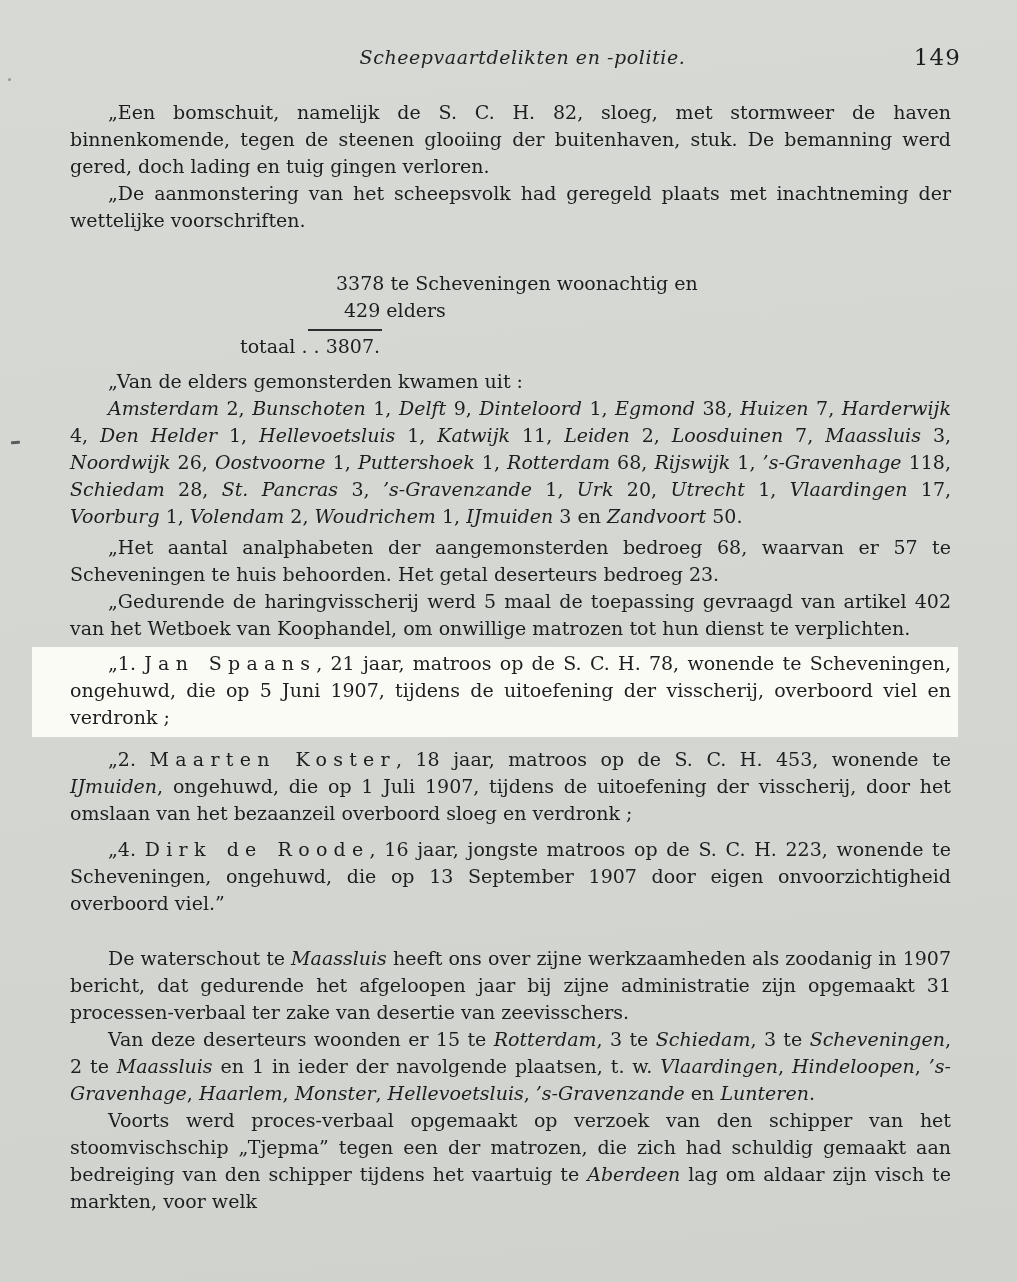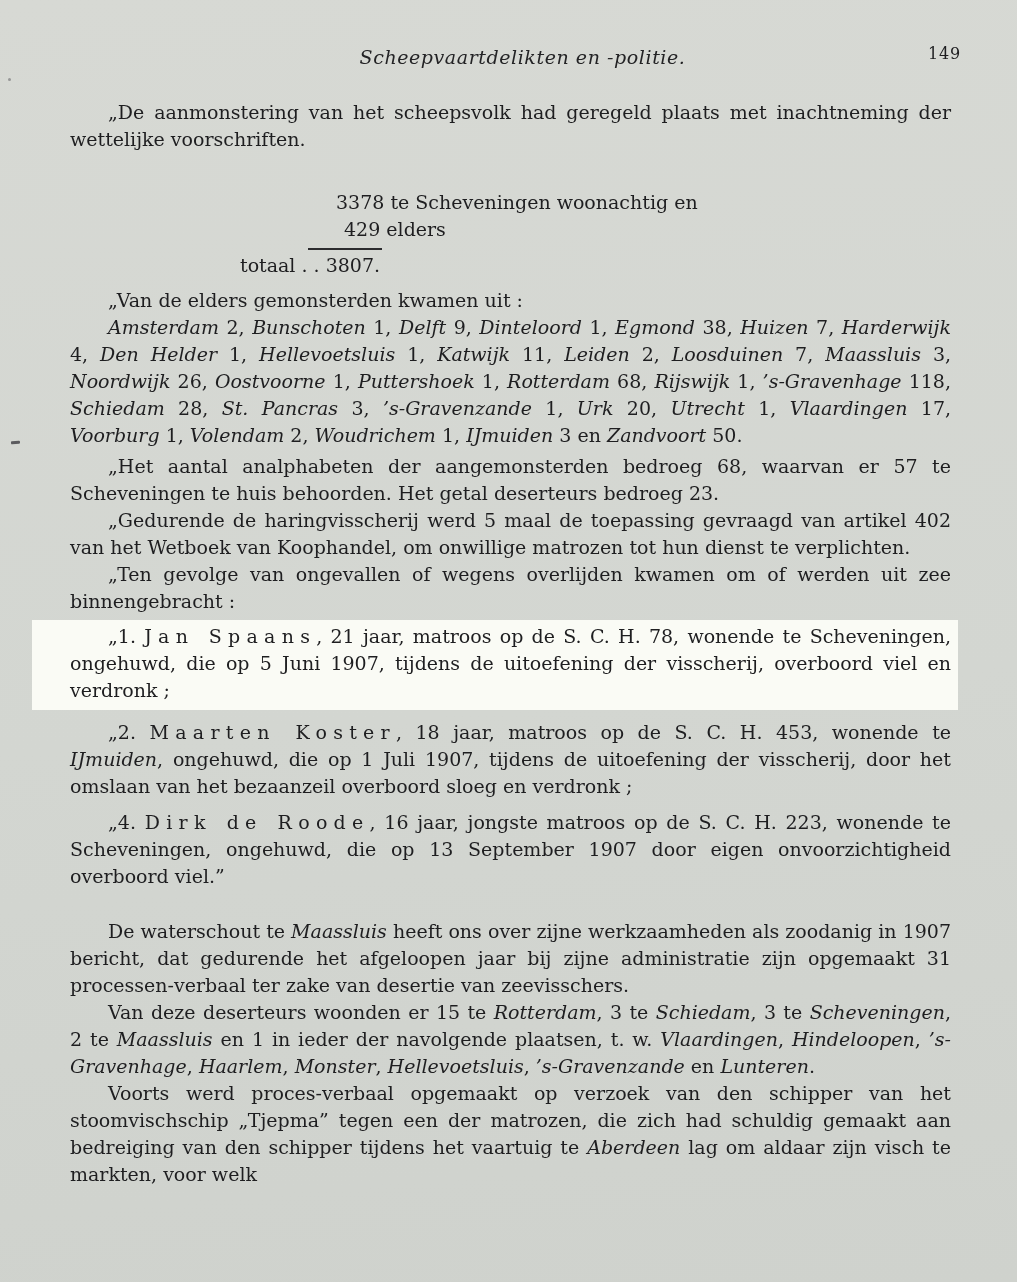--- a/index.html
+++ b/index.html
@@ -24,21 +24,21 @@
     text-align: center;
     font-style: italic;
     font-size: 19px;
     letter-spacing: 0.03em;
     color: #232325;
   }
   .page-number {
     position: absolute;
     right: 2px;
     top: -2px;
-    font-size: 16px;
+    font-size: 23px;
     letter-spacing: 0.05em;
   }
   .body {
     position: absolute;
     top: 99px;
     left: 70px;
     width: 881px;
     font-size: 19px;
     line-height: 27px;
     text-align: justify;
@@ -97,36 +97,36 @@
   <div class="speck-dash"></div>
 
   <div class="header">
     <span class="running-title">Scheepvaartdelikten en -politie.</span>
     <span class="page-number">149</span>
   </div>
 
   <div class="body">
 
     <div id="paras-top">
+        <p class="para"><span>„Een bomschuit, namelijk de S. C. H. 82, sloeg, met stormweer de haven binnenkomende, tegen de steenen glooiing der buitenhaven, stuk. De bemanning werd gered, doch lading en tuig gingen verloren.</span></p>
         <p class="para"><span>„De aanmonstering van het scheepsvolk had geregeld plaats met inachtneming der wettelijke voorschriften.</span></p>
       </div>
 
     <div class="totals">
       <div class="t-line1">3378 te Scheveningen woonachtig en</div>
       <div class="t-line2">429 elders</div>
       <div class="t-rule"></div>
       <div class="t-total">totaal . . 3807.</div>
     </div>
 
     <div id="paras-bottom">
         <p class="para"><span>„Van de elders gemonsterden kwamen uit :</span></p>
         <p class="para"><span class="it">Amsterdam</span><span> 2, </span><span class="it">Bunschoten</span><span> 1, </span><span class="it">Delft</span><span> 9, </span><span class="it">Dinteloord</span><span> 1, </span><span class="it">Egmond</span><span> 38, </span><span class="it">Huizen</span><span> 7, </span><span class="it">Harderwijk</span><span> 4, </span><span class="it">Den Helder</span><span> 1, </span><span class="it">Hellevoetsluis</span><span> 1, </span><span class="it">Katwijk</span><span> 11, </span><span class="it">Leiden</span><span> 2, </span><span class="it">Loosduinen</span><span> 7, </span><span class="it">Maassluis</span><span> 3, </span><span class="it">Noordwijk</span><span> 26, </span><span class="it">Oostvoorne</span><span> 1, </span><span class="it">Puttershoek</span><span> 1, </span><span class="it">Rotterdam</span><span> 68, </span><span class="it">Rijswijk</span><span> 1, </span><span class="it">’s-Gravenhage</span><span> 118, </span><span class="it">Schiedam</span><span> 28, </span><span class="it">St. Pancras</span><span> 3, </span><span class="it">’s-Gravenzande</span><span> 1, </span><span class="it">Urk</span><span> 20, </span><span class="it">Utrecht</span><span> 1, </span><span class="it">Vlaardingen</span><span> 17, </span><span class="it">Voorburg</span><span> 1, </span><span class="it">Volendam</span><span> 2, </span><span class="it">Woudrichem</span><span> 1, </span><span class="it">IJmuiden</span><span> 3 en </span><span class="it">Zandvoort</span><span> 50.</span></p>
         <p class="para gap-xs"><span>„Het aantal analphabeten der aangemonsterden bedroeg 68, waarvan er 57 te Scheveningen te huis behoorden. Het getal deserteurs bedroeg 23.</span></p>
         <p class="para"><span>„Gedurende de haringvisscherij werd 5 maal de toepassing gevraagd van artikel 402 van het Wetboek van Koophandel, om onwillige matrozen tot hun dienst te verplichten.</span></p>
-        <p class="para"><span>„Ten gevolge van ongevallen of wegens overlijden kwamen om of werden uit zee binnengebracht :</span></p>
         <p class="para highlight"><span>„1.  </span><span class="ls">Jan Spaans</span><span>, 21 jaar, matroos op de S. C. H. 78, wonende te Scheveningen, ongehuwd, die op 5 Juni 1907, tijdens de uitoefening der visscherij, overboord viel en verdronk ;</span></p>
         <p class="para gap-sm"><span>„2.  </span><span class="ls">Maarten Koster</span><span>, 18 jaar, matroos op de S. C. H. 453, wonende te </span><span class="it">IJmuiden</span><span>, ongehuwd, die op 1 Juli 1907, tijdens de uitoefening der visscherij, door het omslaan van het bezaanzeil overboord sloeg en verdronk ;</span></p>
         <p class="para gap-sm"><span>„4.  </span><span class="ls">Dirk de Roode</span><span>, 16 jaar, jongste matroos op de S. C. H. 223, wonende te Scheveningen, ongehuwd, die op 13 September 1907 door eigen onvoorzichtigheid overboord viel.”</span></p>
         <p class="para gap-lg"><span>De waterschout te </span><span class="it">Maassluis</span><span> heeft ons over zijne werkzaamheden als zoodanig in 1907 bericht, dat gedurende het afgeloopen jaar bij zijne administratie zijn opgemaakt 31 processen-verbaal ter zake van desertie van zeevisschers.</span></p>
         <p class="para"><span>Van deze deserteurs woonden er 15 te </span><span class="it">Rotterdam</span><span>, 3 te </span><span class="it">Schiedam</span><span>, 3 te </span><span class="it">Scheveningen</span><span>, 2 te </span><span class="it">Maassluis</span><span> en 1 in ieder der navolgende plaatsen, t. w. </span><span class="it">Vlaardingen</span><span>, </span><span class="it">Hindeloopen</span><span>, </span><span class="it">’s-Gravenhage</span><span>, </span><span class="it">Haarlem</span><span>, </span><span class="it">Monster</span><span>, </span><span class="it">Hellevoetsluis</span><span>, </span><span class="it">’s-Gravenzande</span><span> en </span><span class="it">Lunteren</span><span>.</span></p>
         <p class="para"><span>Voorts werd proces-verbaal opgemaakt op verzoek van den schipper van het stoomvischschip „Tjepma” tegen een der matrozen, die zich had schuldig gemaakt aan bedreiging van den schipper tijdens het vaartuig te </span><span class="it">Aberdeen</span><span> lag om aldaar zijn visch te markten, voor welk</span></p>
       </div>
 
   </div>
 </div>

